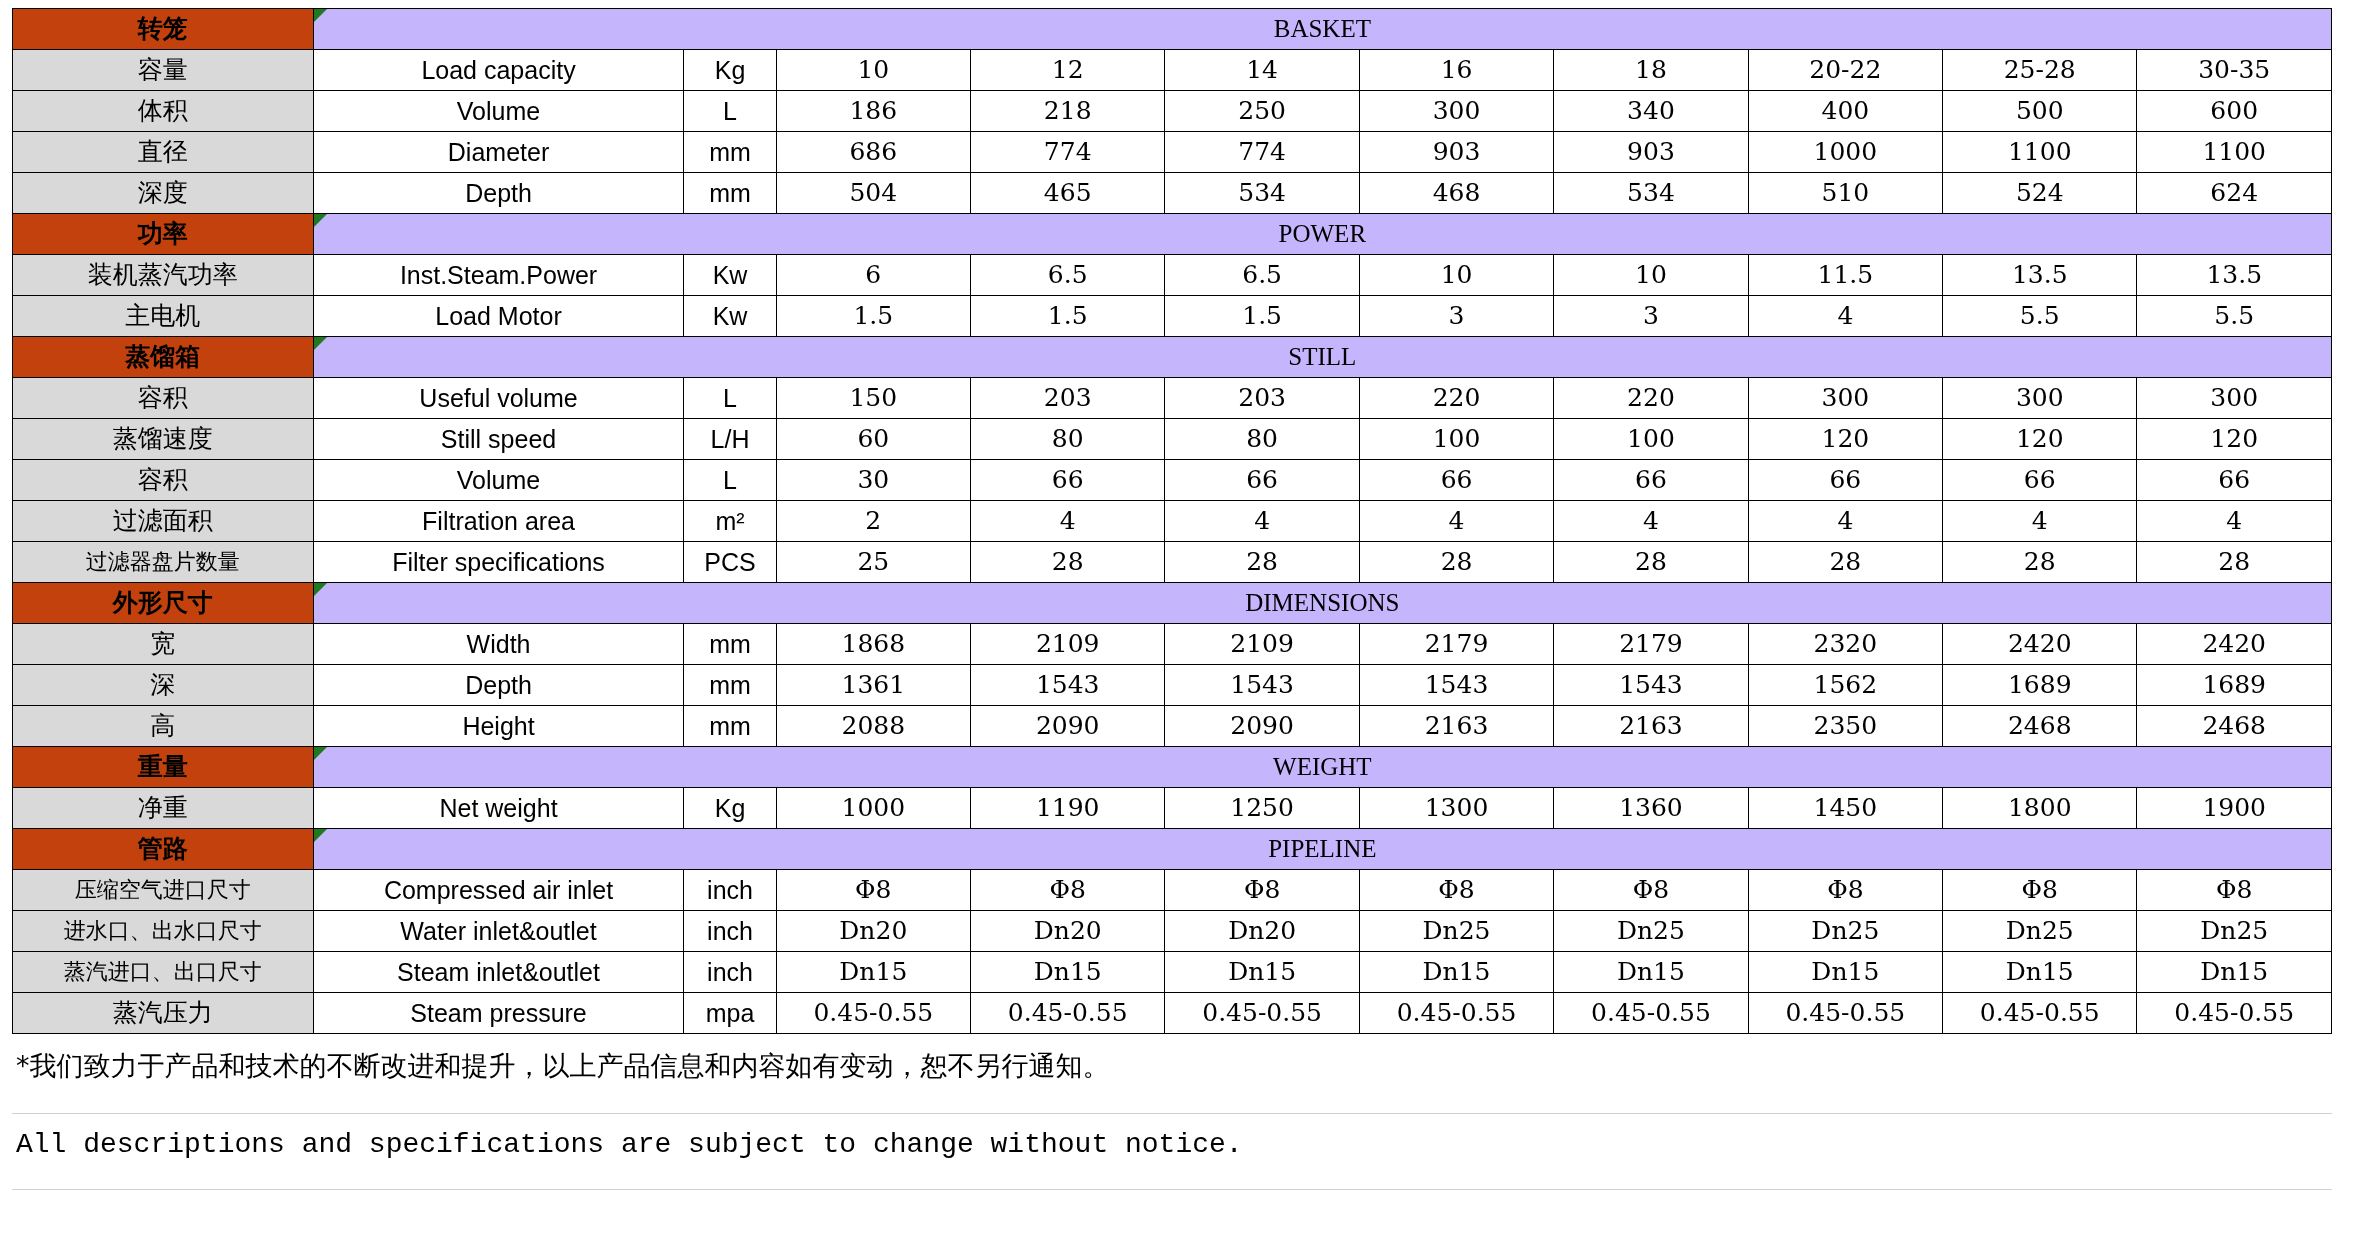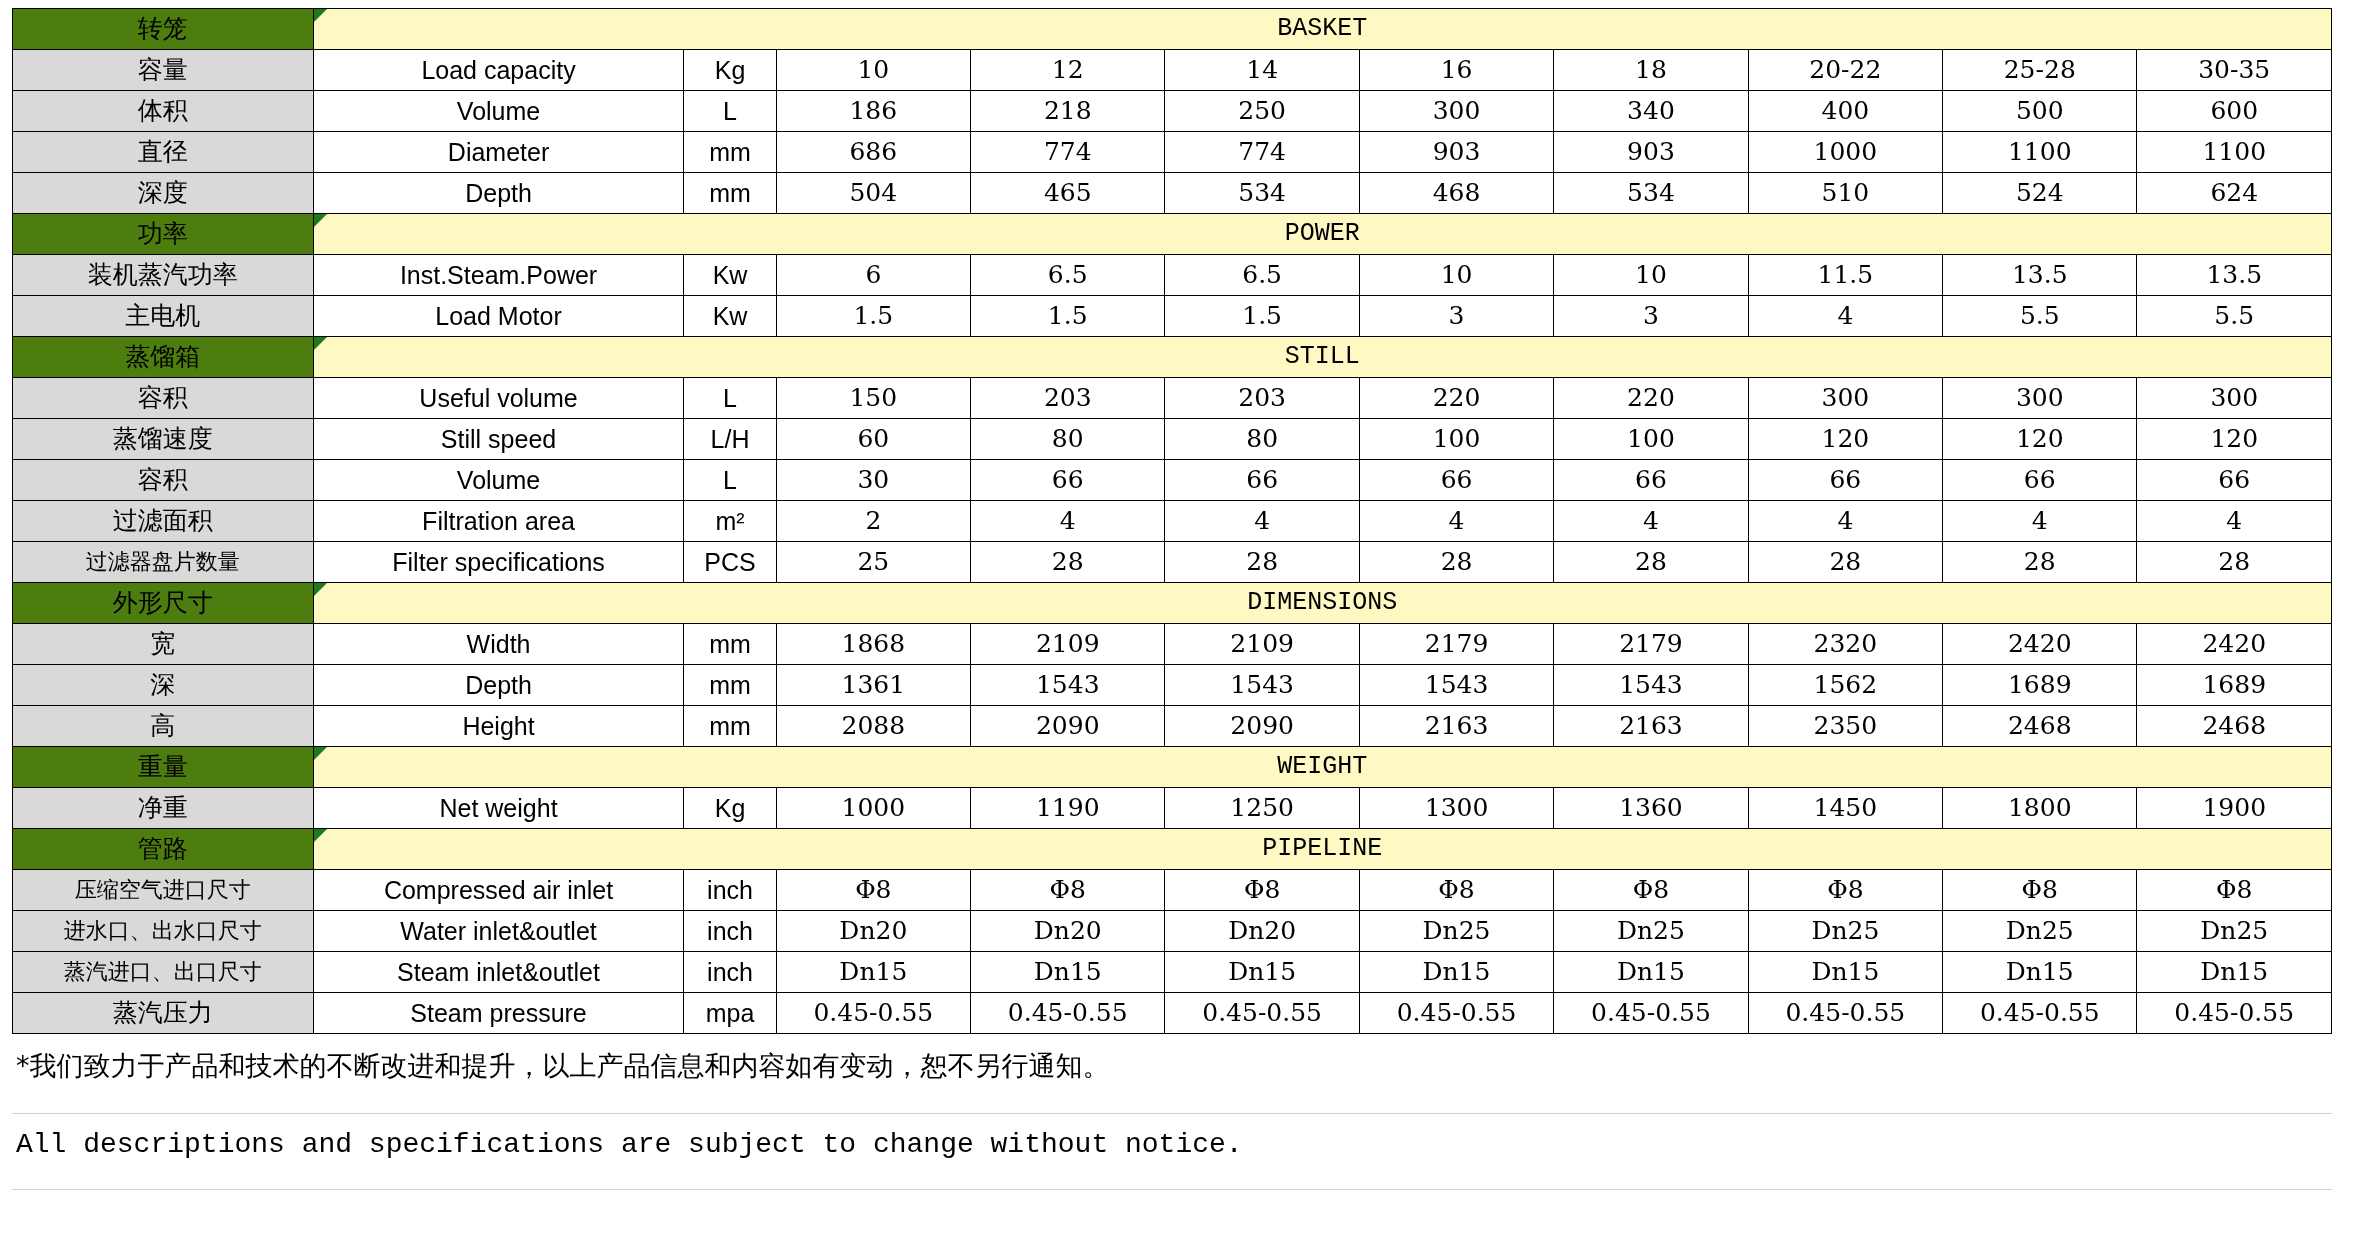--- a/index.html
+++ b/index.html
@@ -59,28 +59,29 @@
     background: #ffffff;
     font-size: 25px;
   }
   td.val {
     background: #ffffff;
     font-family: "DejaVu Serif", serif;
     font-size: 25px;
   }
   
   tr.section td.cn {
-    background: #4d7c0f;
+    background: #c2410c;
+    font-weight: bold;
   }
   td.section-title {
-    background: #fef9c3;
+    background: #c4b5fd;
     text-align: left;
     padding-left: 72px;
     font-size: 28px;
-    font-family: Liberation Mono, monospace;
+    font-family: Liberation Serif, serif;
     position: relative;
   }
   
   td.section-title .marker {
     position: absolute;
     left: 0;
     top: 0;
     width: 0;
     height: 0;
     border-top: 13px solid #1f7a1f;

